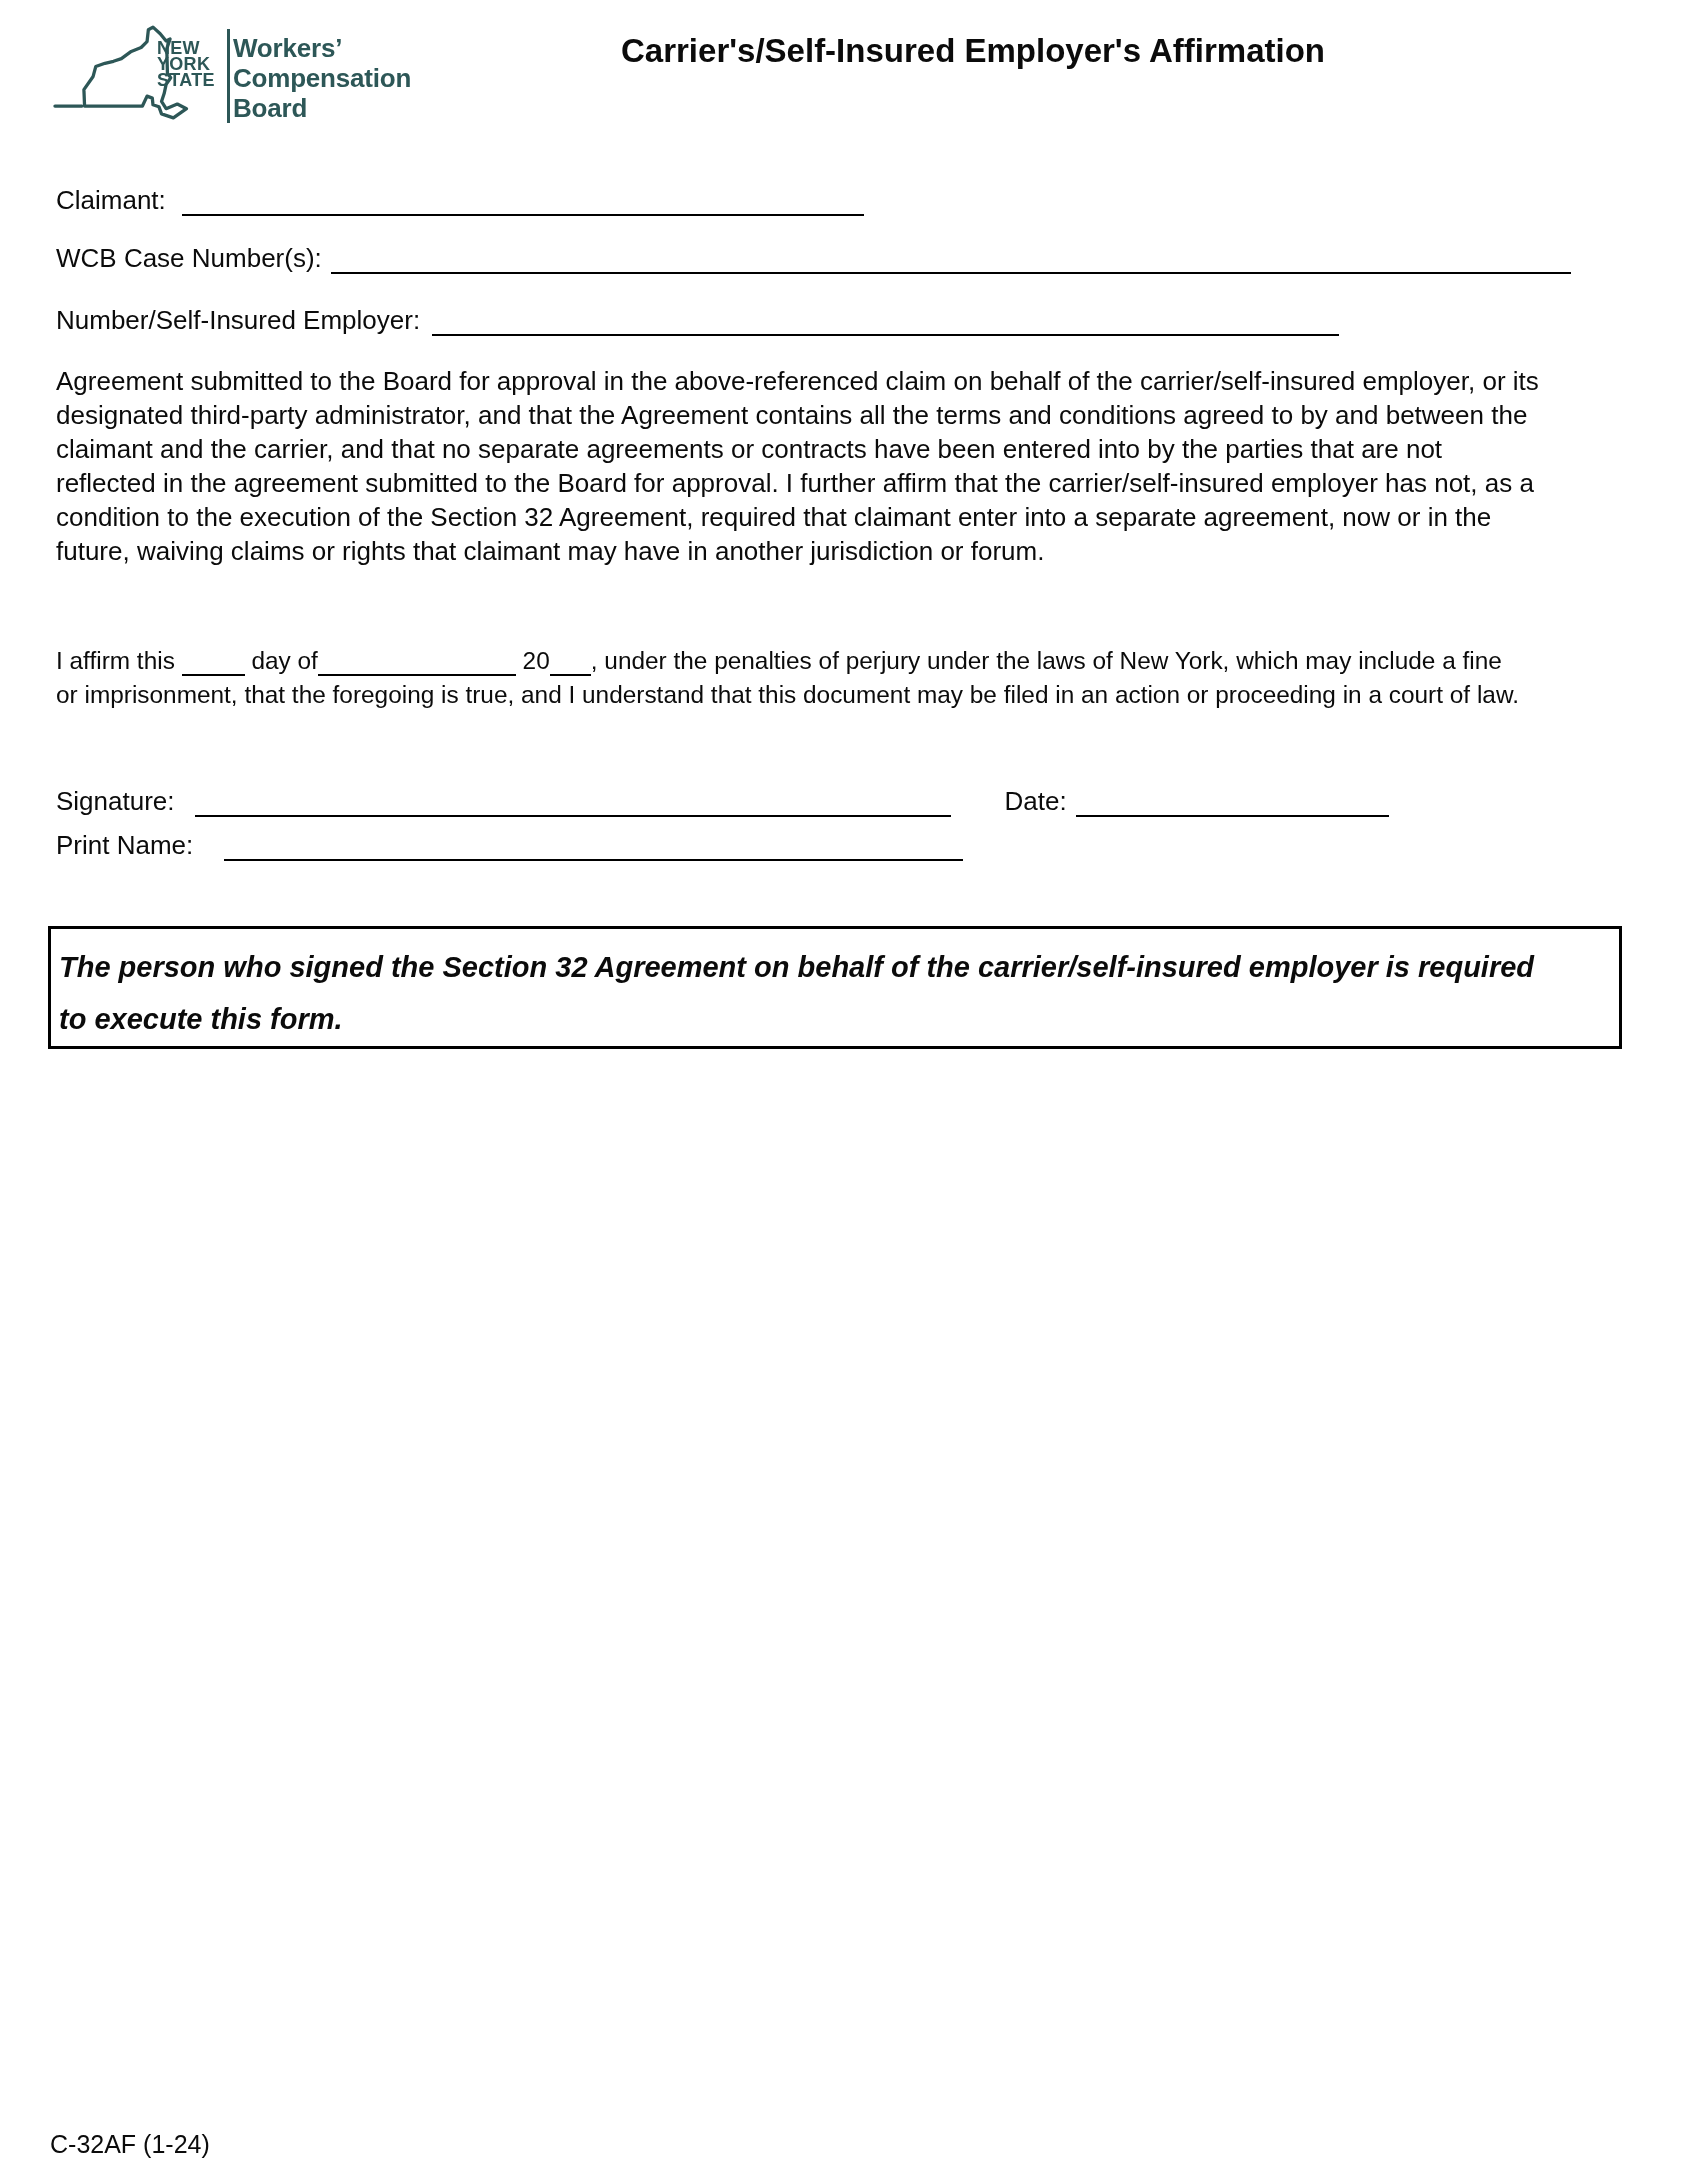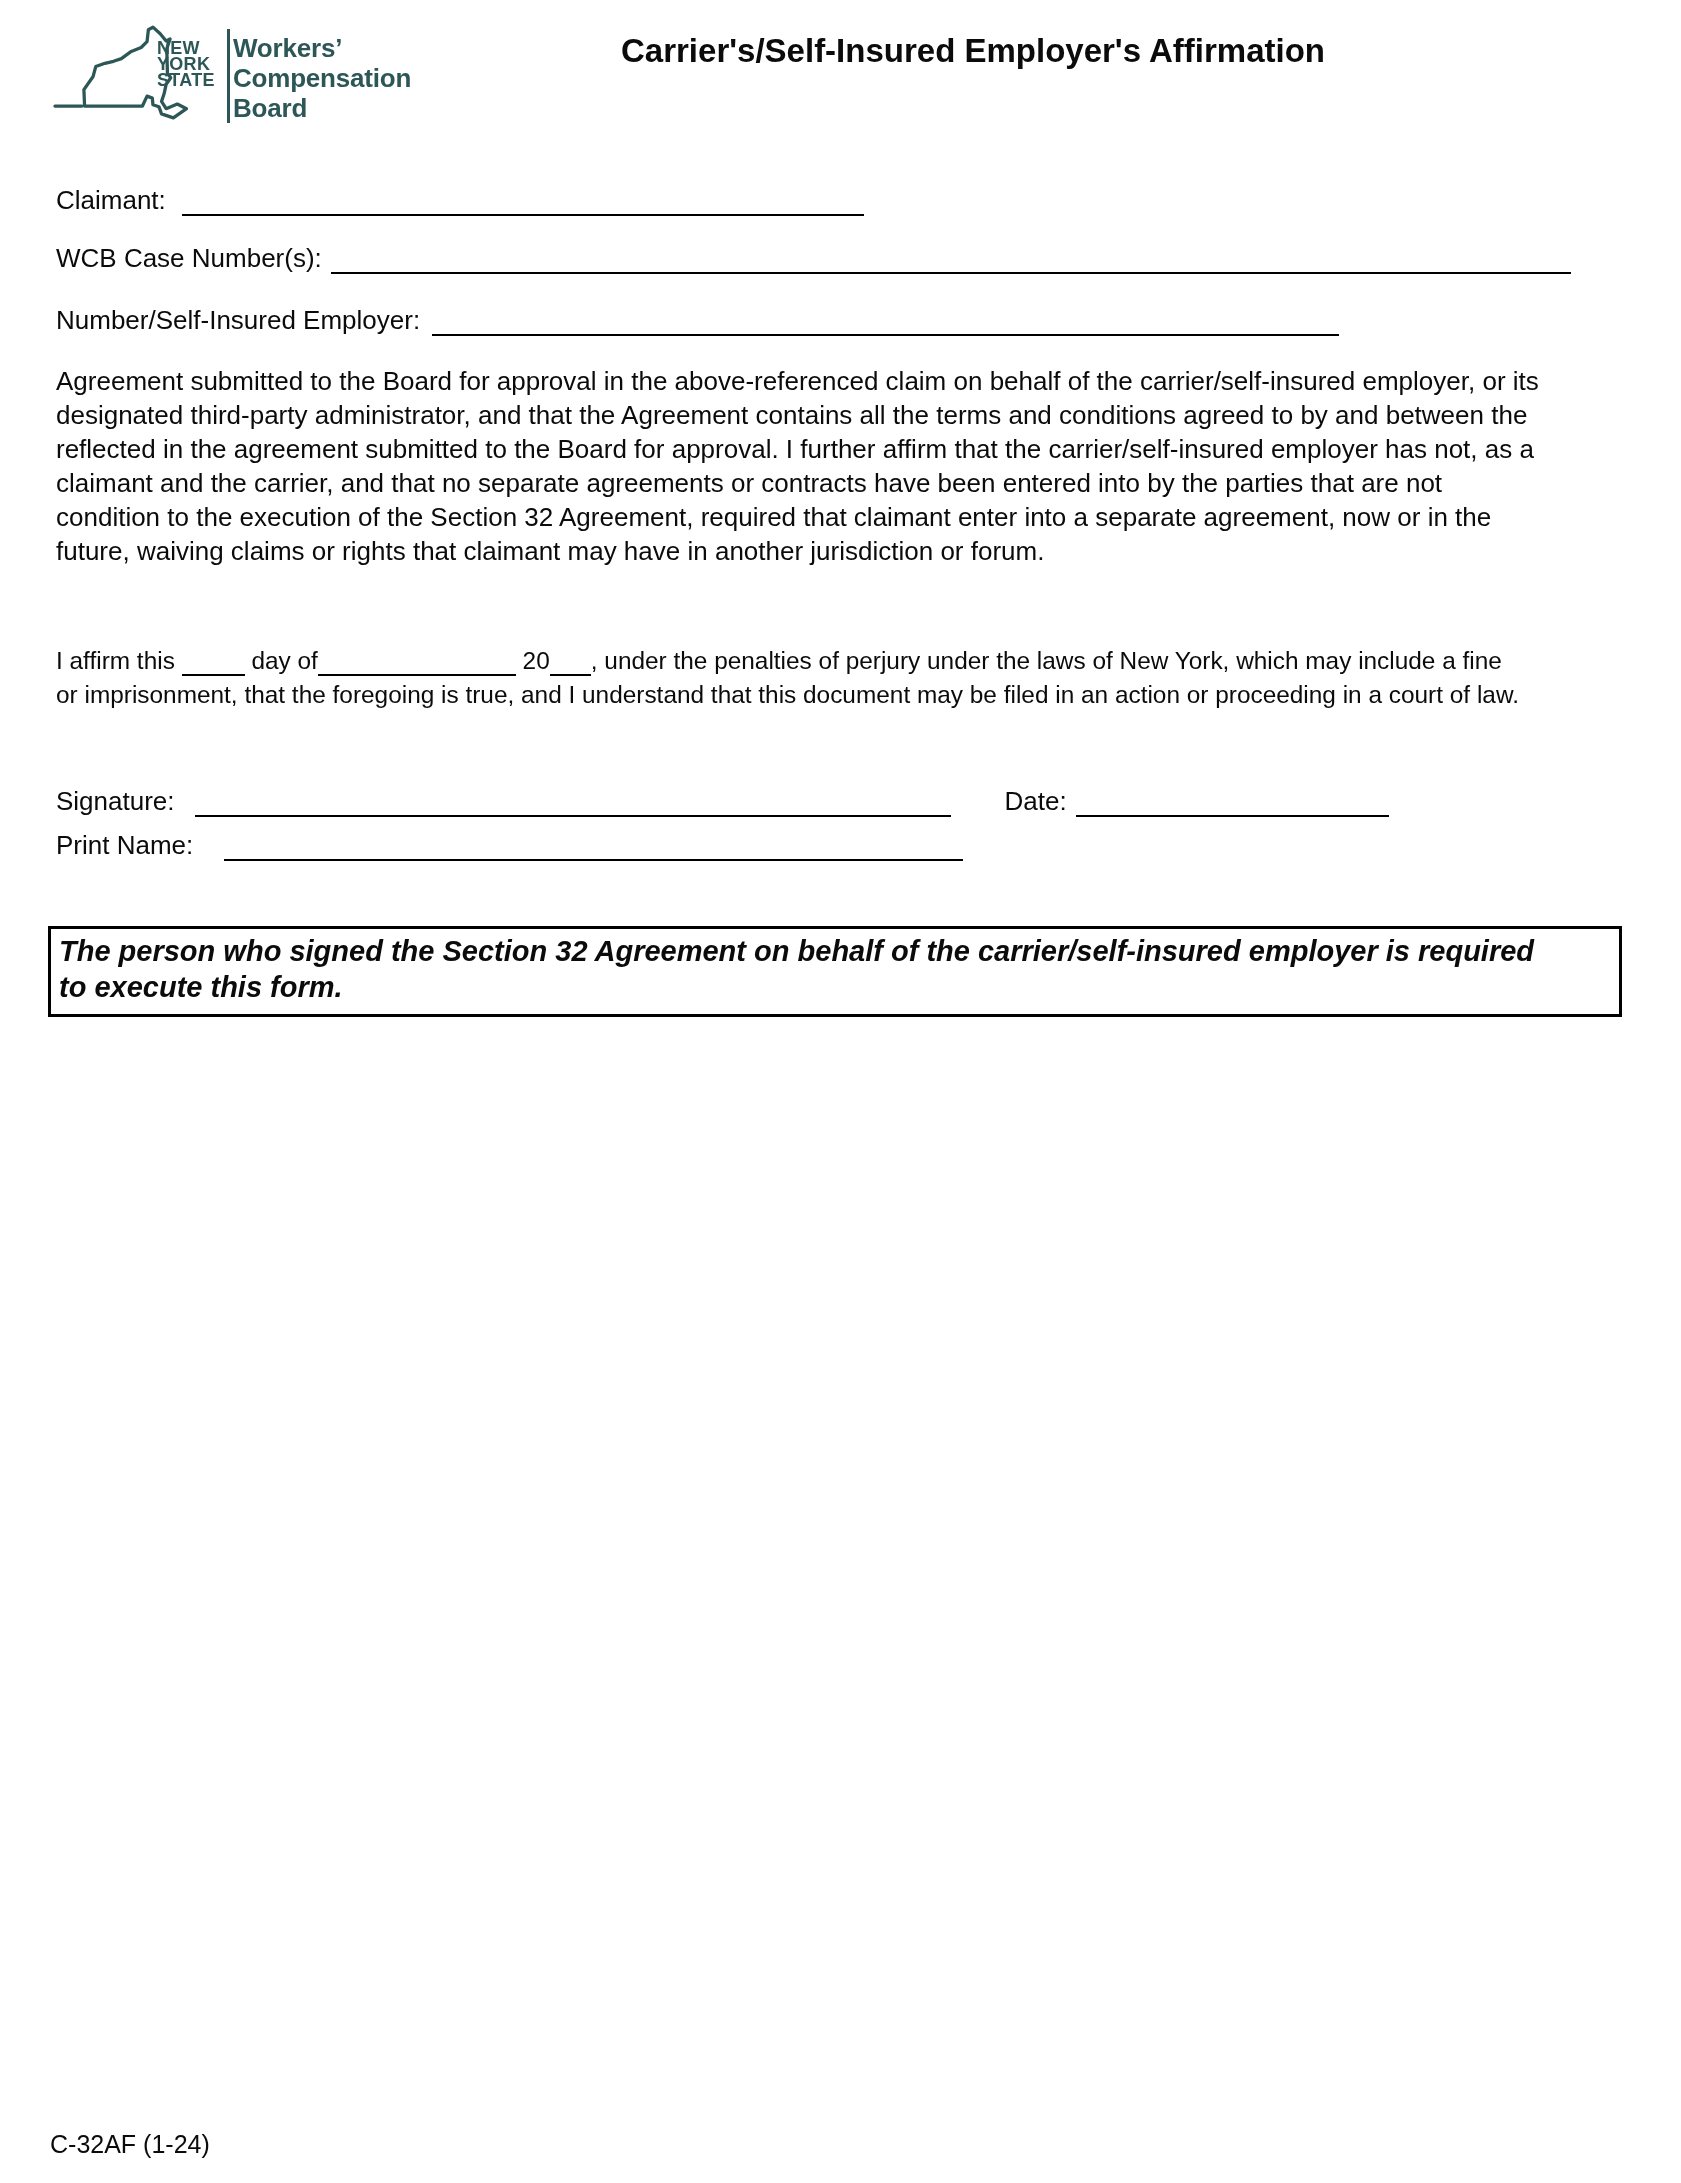--- a/index.html
+++ b/index.html
@@ -56,21 +56,21 @@
   .para2 .pline, .para2 [data-bind-list] > div { white-space: nowrap; }
 
   
   .notice-box {
     left: 48px; top: 926px; width: 1574px;
     border: 3.3px solid #000;
     padding: 4px 9.2px 9.2px 8px;
     font-size: 29px; font-weight: 700; font-style: italic;
     line-height: 36px;
   }
-  .notice-box [data-bind-list] > div { white-space: nowrap; }
+  .notice-box [data-bind-list] > div { white-space: nowrap; margin-top: 16px; }
 
   
   .form-code { left: 50px; top: 2130px; font-size: 25px; }
 </style>
 </head>
 <body>
 
 <div class="page">
 
   <div>
@@ -107,22 +107,22 @@
   </div>
 
   <div class="abs row" style="left:56px; top:305px;">
     <span class="lbl" data-bind="fields.carrier_label">Number/Self-Insured Employer:</span><span class="blank" style="margin-left:12px; width:907px;" data-bind="fields.carrier_value"></span>
   </div>
 
   <div class="abs para1">
     <div data-bind-list="affirmation_paragraph.lines">
         <div>Agreement submitted to the Board for approval in the above-referenced claim on behalf of the carrier/self-insured employer, or its</div>
         <div>designated third-party administrator, and that the Agreement contains all the terms and conditions agreed to by and between the</div>
+        <div>claimant and the carrier, and that no separate agreements or contracts have been entered into by the parties that are not</div>
         <div>reflected in the agreement submitted to the Board for approval. I further affirm that the carrier/self-insured employer has not, as a</div>
-        <div>claimant and the carrier, and that no separate agreements or contracts have been entered into by the parties that are not</div>
         <div>condition to the execution of the Section 32 Agreement, required that claimant enter into a separate agreement, now or in the</div>
         <div>future, waiving claims or rights that claimant may have in another jurisdiction or forum.</div>
       </div>
   </div>
 
   <div class="abs para2">
     <div class="pline"><span class="keep-space" data-bind="perjury_paragraph.lead">I affirm this </span><span class="blank" style="width:63px;" data-bind="perjury_paragraph.day_value"></span><span class="keep-space" data-bind="perjury_paragraph.day_of"> day of</span><span class="blank" style="width:198px;" data-bind="perjury_paragraph.month_value"></span><span class="keep-space" data-bind="perjury_paragraph.twenty"> 20</span><span class="blank" style="width:41px;" data-bind="perjury_paragraph.year_value"></span><span class="keep-space" data-bind="perjury_paragraph.line1_tail">, under the penalties of perjury under the laws of New York, which may include a fine</span></div>
     <div data-bind-list="perjury_paragraph.lines">
         <div>or imprisonment, that the foregoing is true, and I understand that this document may be filed in an action or proceeding in a court of law.</div>
       </div>

